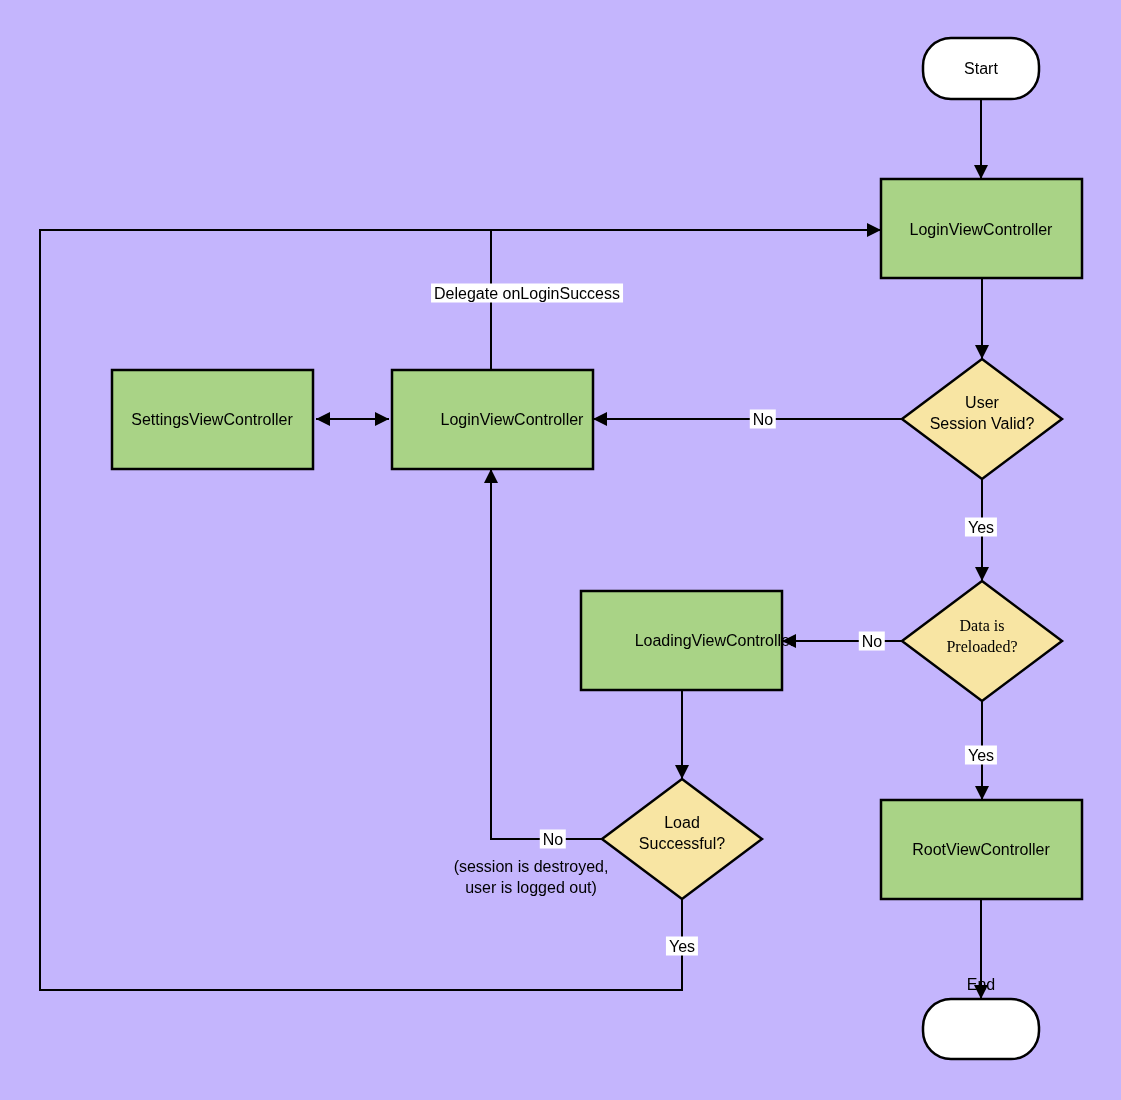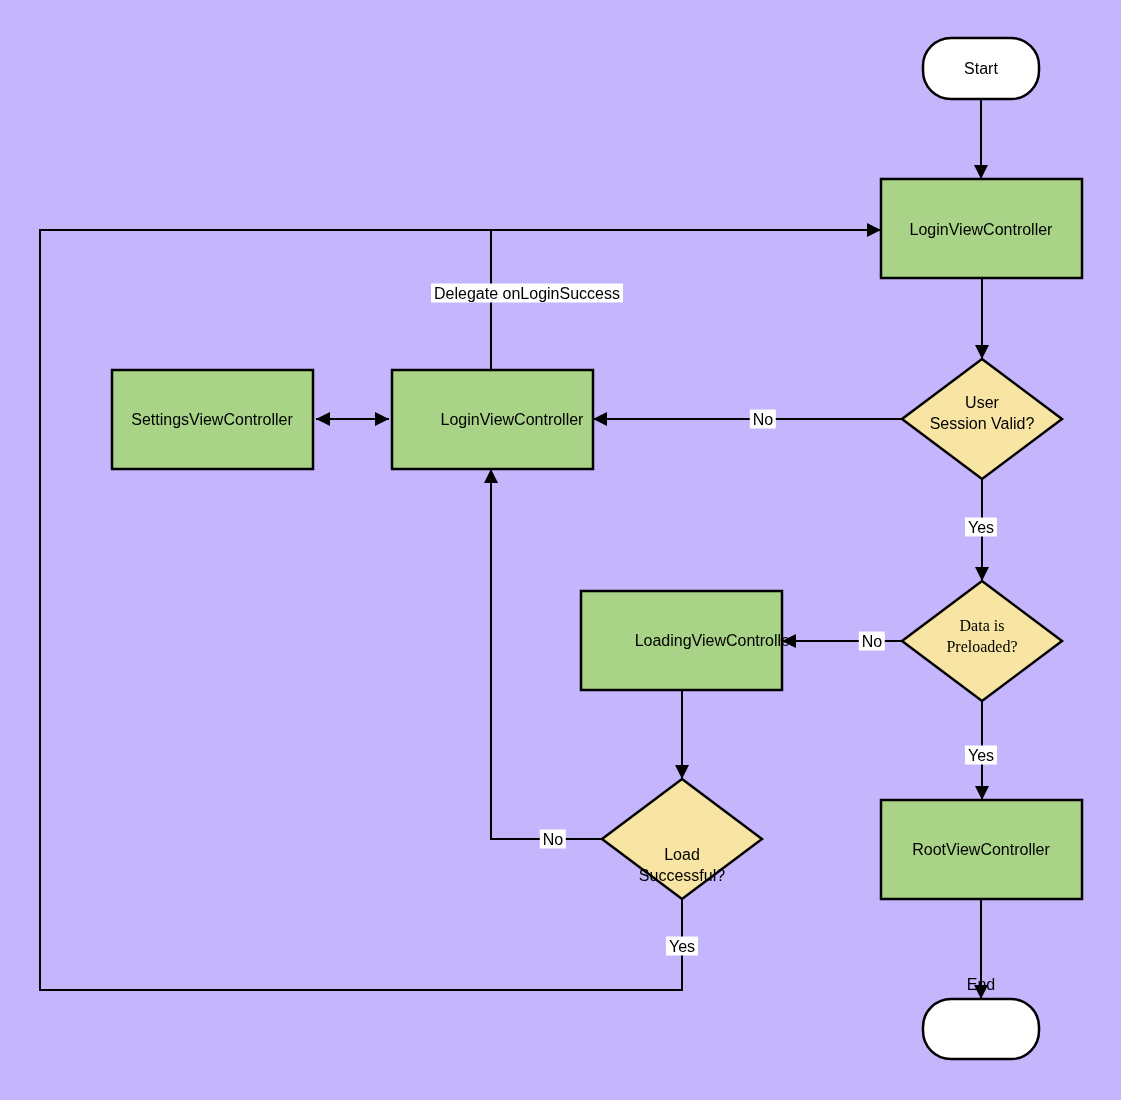--- a/index.html
+++ b/index.html
@@ -56,26 +56,28 @@
 
   <div class="lbl" style="left:981px;top:68px;">Start</div>
   <div class="lbl" style="left:981px;top:229px;">LoginViewController</div>
   <div class="lbl" style="left:982px;top:413px;">User
 Session Valid?</div>
   <div class="lbl" style="left:212px;top:419px;">SettingsViewController</div>
   <div class="lbl" style="left:512px;top:419px;">LoginViewController</div>
   <div class="lbl" style="left:982px;top:636px;font-family:Liberation Serif, serif;">Data is
 Preloaded?</div>
   <div class="lbl" style="left:715px;top:640px;">LoadingViewController</div>
-  <div class="lbl" style="left:682px;top:833px;margin-top:32px;">Load
+  <div class="lbl" style="left:682px;top:833px;">Load
 Successful?</div>
   <div class="lbl" style="left:981px;top:849px;">RootViewController</div>
   <div class="lbl" style="left:981px;top:984px;">End</div>
 
   <div class="lbl edge-lbl" style="left:493px;top:293px;margin-left:34px;">Delegate onLoginSuccess</div>
   <div class="lbl edge-lbl" style="left:763px;top:419px;">No</div>
   <div class="lbl edge-lbl" style="left:981px;top:527px;">Yes</div>
   <div class="lbl edge-lbl" style="left:872px;top:641px;">No</div>
   <div class="lbl edge-lbl" style="left:981px;top:755px;">Yes</div>
   <div class="lbl edge-lbl" style="left:553px;top:839px;">No</div>
   <div class="lbl edge-lbl" style="left:682px;top:946px;">Yes</div>
+  <div class="lbl" style="left:531px;top:877px;">(session is destroyed,
+user is logged out)</div>
 
 </div>
 
 </body></html>

